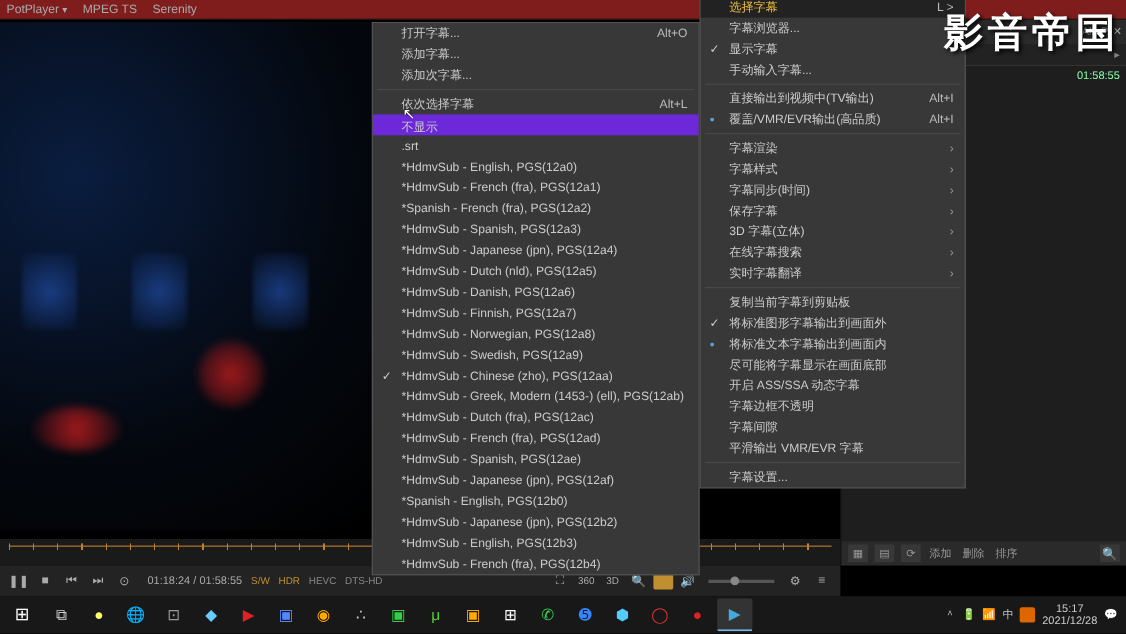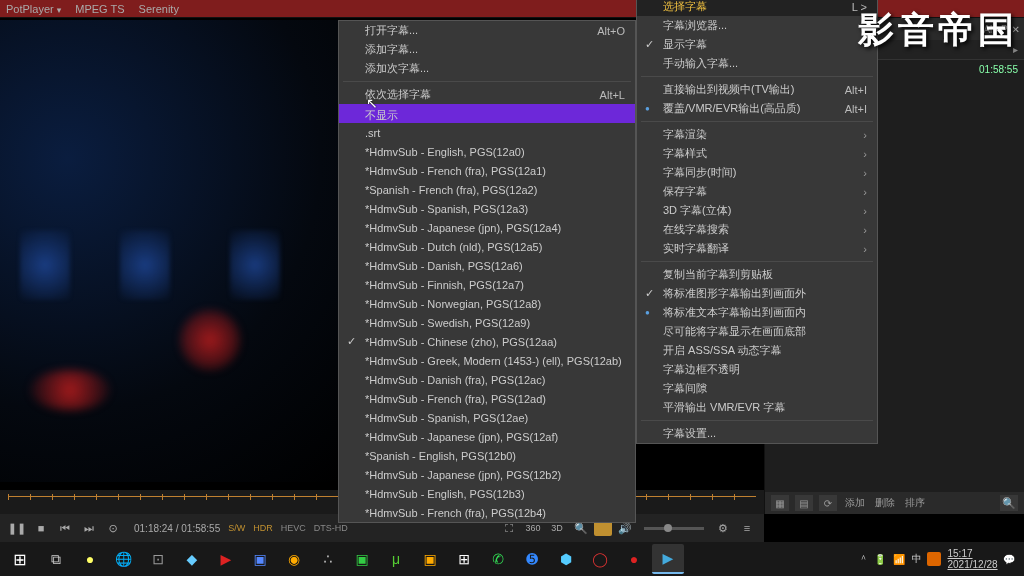--- a/index.html
+++ b/index.html
@@ -49,21 +49,21 @@
 .control-bar .vol-slider::after { content: ""; position: absolute; left: 20px; top: -3px; width: 8px; height: 8px; background: #888; border-radius: 50%; }
 .control-bar .ybtn { width: 18px; height: 16px; background: #c09030; border-radius: 2px; }
 
 .watermark { position: absolute; top: 6px; right: 6px; font-size: 36px; font-weight: bold; color: #fff; text-shadow: 2px 2px 4px #000; z-index: 100; letter-spacing: 4px; }
 
 .taskbar { position: absolute; bottom: 0; left: 0; right: 0; height: 34px; background: #181818; display: flex; align-items: center; padding: 0 2px; gap: 2px; }
 .taskbar .start { width: 36px; height: 30px; display: flex; align-items: center; justify-content: center; color: #fff; font-size: 16px; }
 .taskbar .icon { width: 32px; height: 30px; display: flex; align-items: center; justify-content: center; font-size: 14px; border-radius: 2px; }
 .taskbar .icon.active { background: #333; border-bottom: 2px solid #76b9ed; }
 .taskbar .tray { margin-left: auto; display: flex; align-items: center; gap: 6px; padding-right: 6px; color: #ccc; font-size: 10px; }
-.taskbar .tray .clock { text-align: left; line-height: 11px; font-size: 10px; text-decoration: underline; }
+.taskbar .tray .clock { text-align: center; line-height: 11px; font-size: 10px; }
 
 .cursor { position: absolute; left: 366px; top: 95px; z-index: 50; font-size: 14px; color: #fff; pointer-events: none; text-shadow: 0 0 2px #000; }
 </style>
 </head>
 <body>
 
 <div class="watermark">影音帝国</div>
 
 <div class="app-title-bar">
   <span class="dd">PotPlayer</span>
@@ -134,21 +134,21 @@
       <div class="item">
         <span>*HdmvSub - Swedish, PGS(12a9)</span>
       </div>
       <div class="item check">
         <span>*HdmvSub - Chinese (zho), PGS(12aa)</span>
       </div>
       <div class="item">
         <span>*HdmvSub - Greek, Modern (1453-) (ell), PGS(12ab)</span>
       </div>
       <div class="item">
-        <span>*HdmvSub - Danish (fra), PGS(12ac)</span>
+        <span>*HdmvSub - Dutch (fra), PGS(12ac)</span>
       </div>
       <div class="item">
         <span>*HdmvSub - French (fra), PGS(12ad)</span>
       </div>
       <div class="item">
         <span>*HdmvSub - Spanish, PGS(12ae)</span>
       </div>
       <div class="item">
         <span>*HdmvSub - Japanese (jpn), PGS(12af)</span>
       </div>

